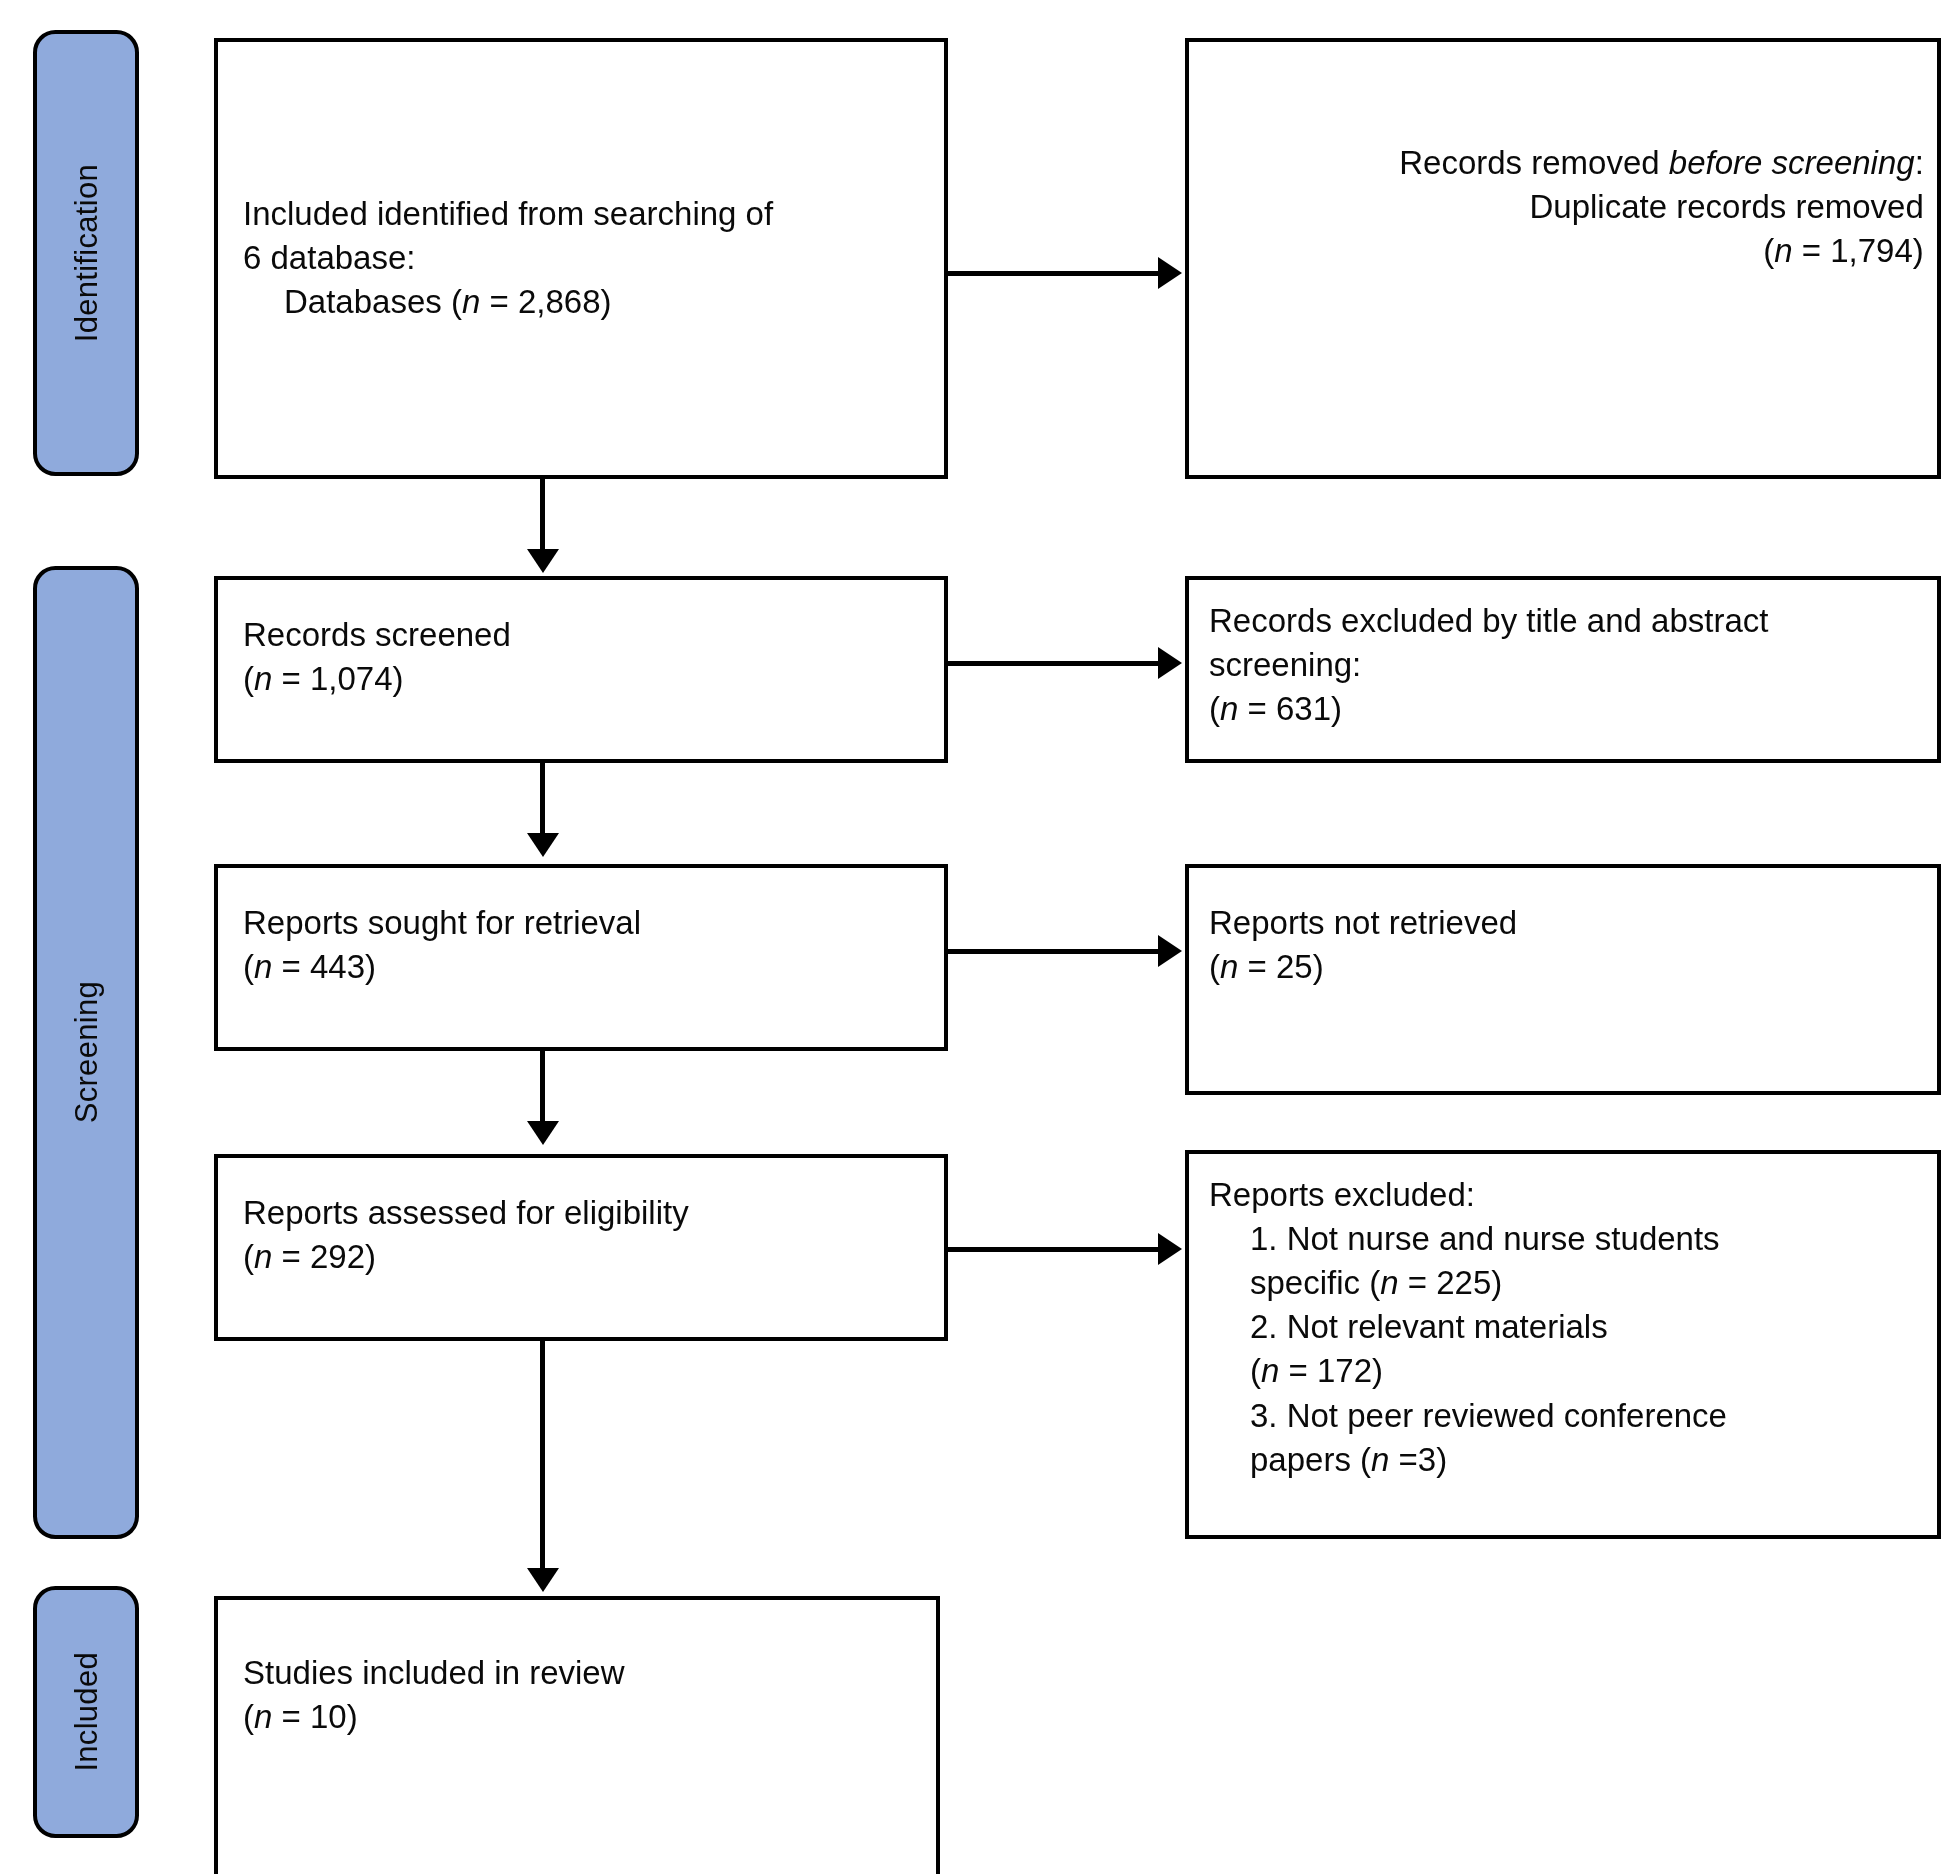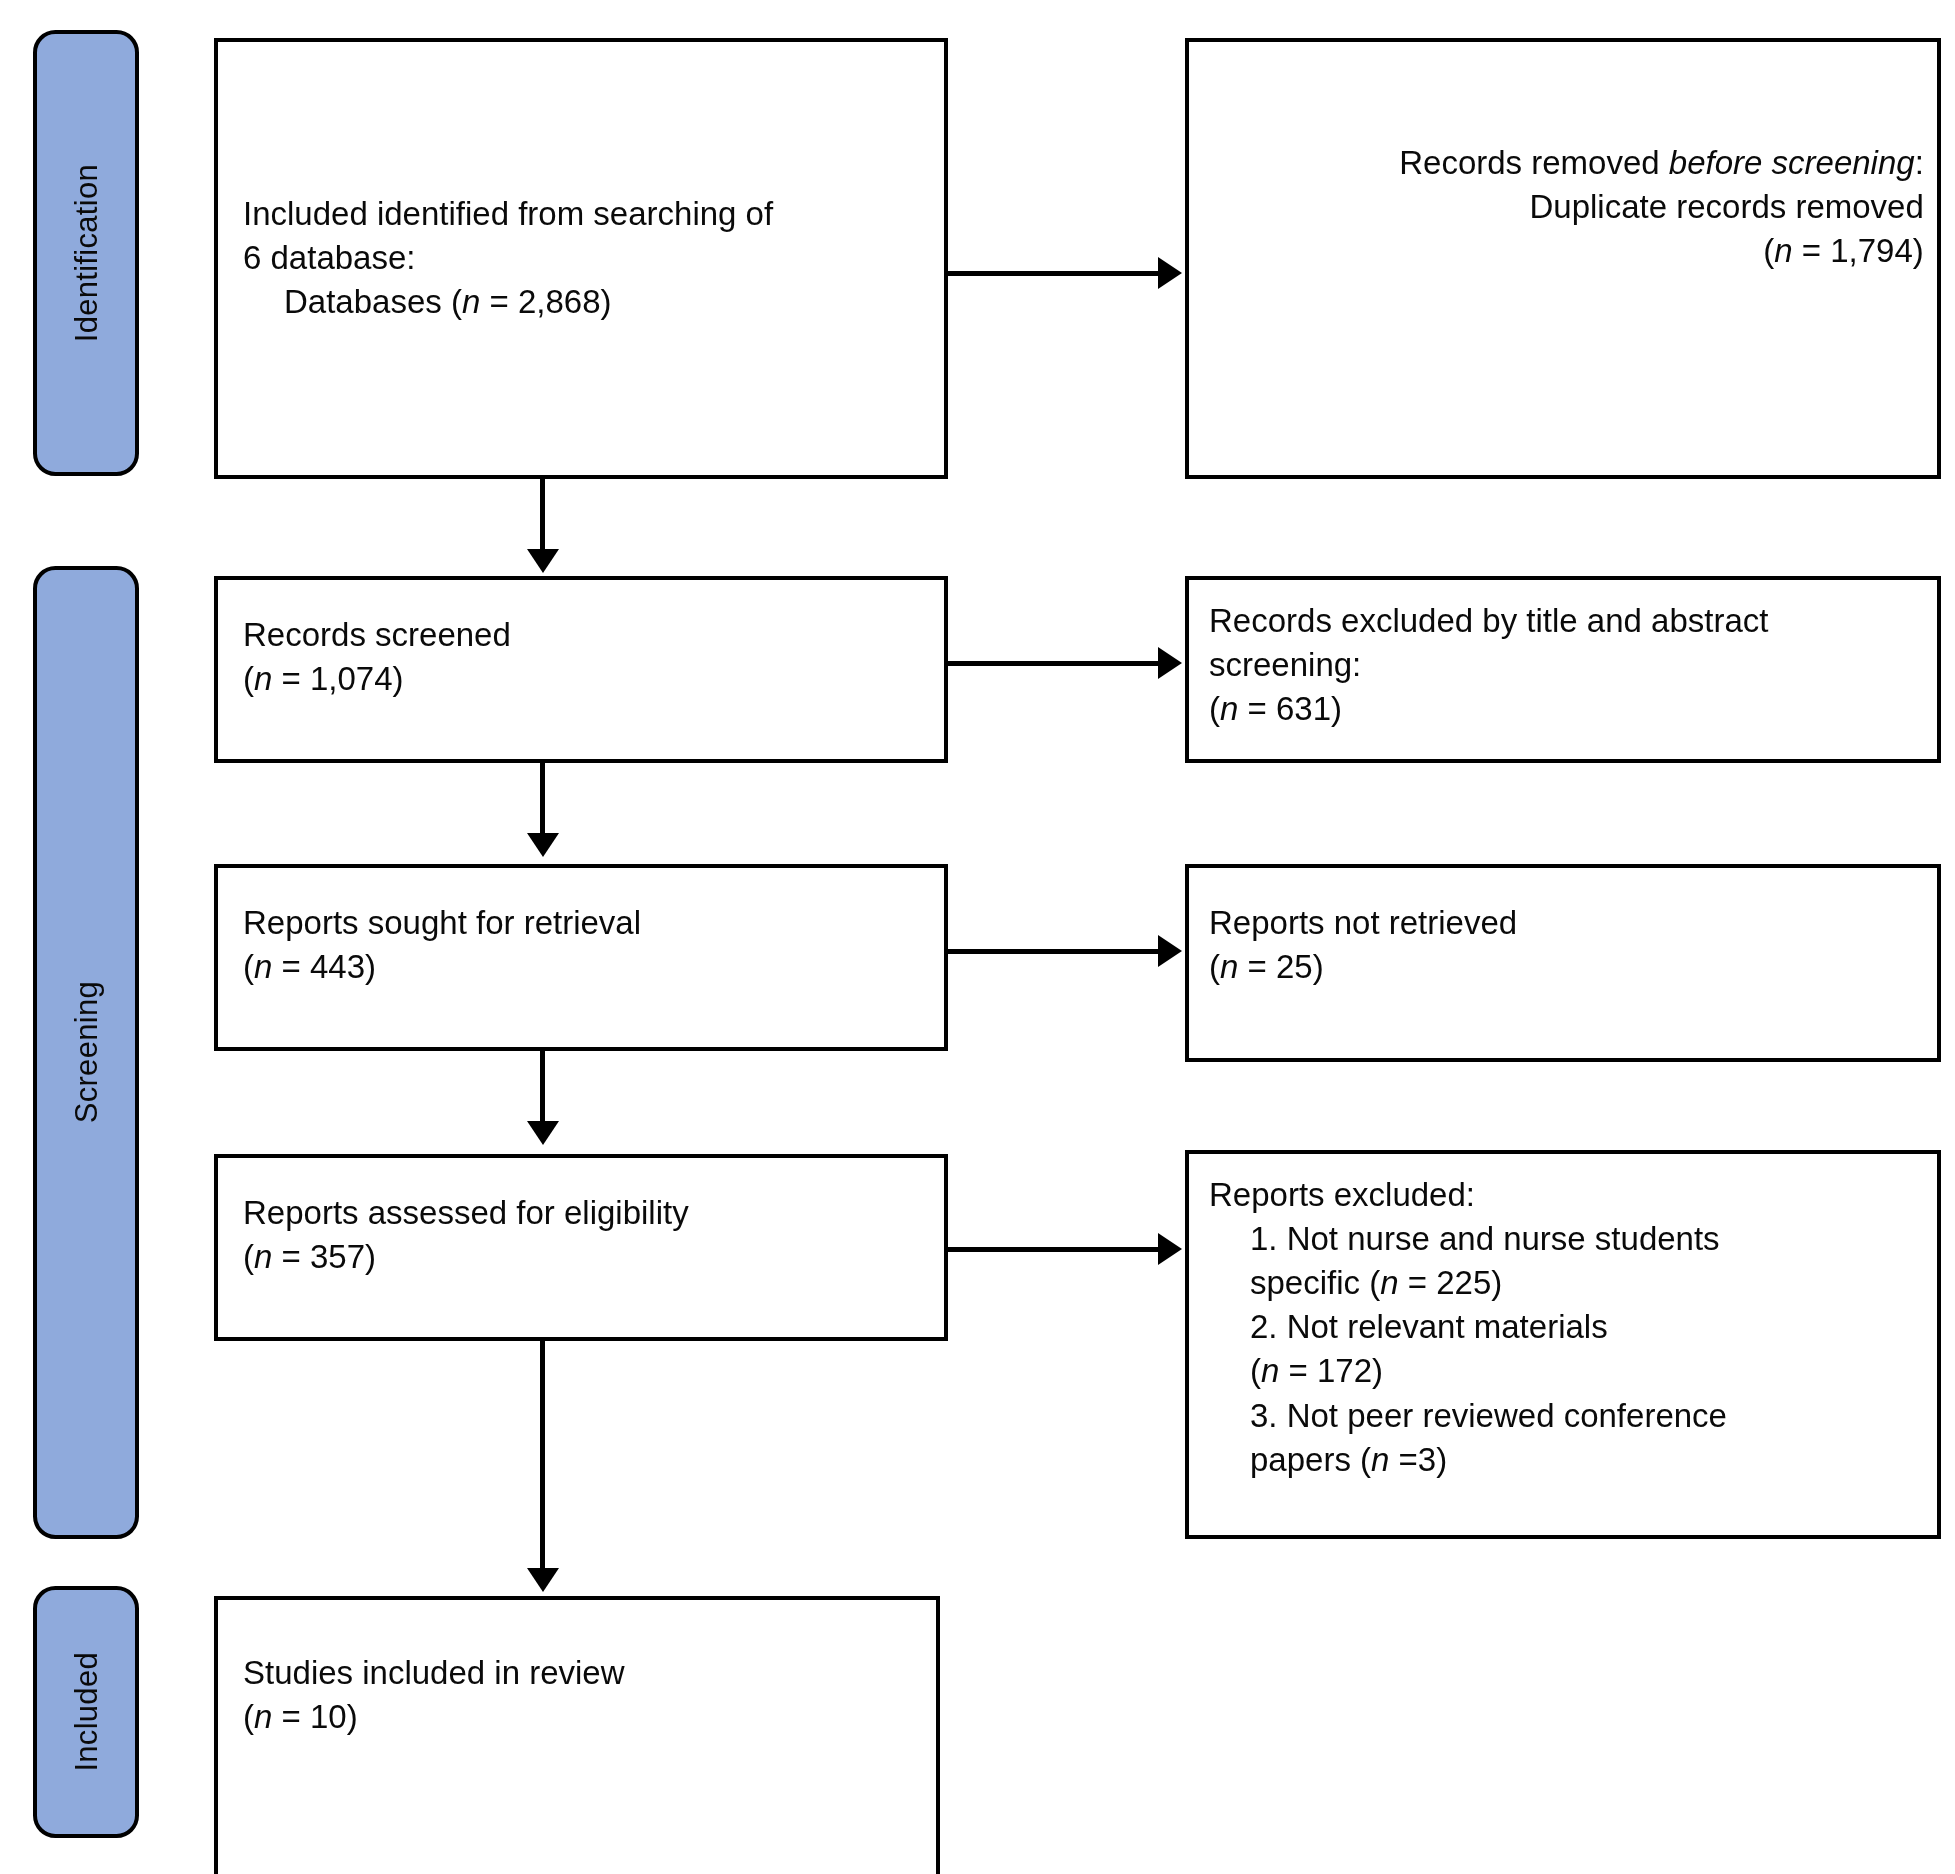--- a/index.html
+++ b/index.html
@@ -150,37 +150,37 @@
   <div class="conn-v" style="left:540px; top:763px; height:74px;"></div>
   <div class="arrow-down" style="left:527px; top:833px;"></div>
 
   <div class="flow-box" style="left:214px; top:864px; width:734px; height:187px;">
     <div class="box-text" style="top:33px;">
       <p>Reports sought for retrieval</p>
       <p><span>(</span><span class="it">n</span><span> = 443)</span></p>
     </div>
   </div>
 
-  <div class="flow-box" style="left:1185px; top:864px; width:756px; height:198px;">
+  <div class="flow-box" style="left:1185px; top:864px; width:756px; height:231px;">
     <div class="box-text" style="top:33px; left:20px;">
       <p>Reports not retrieved</p>
       <p><span>(</span><span class="it">n</span><span> = 25)</span></p>
     </div>
   </div>
 
   <div class="conn-h" style="left:948px; top:949px; width:212px;"></div>
   <div class="arrow-right" style="left:1158px; top:935px;"></div>
 
   <div class="conn-v" style="left:540px; top:1051px; height:74px;"></div>
   <div class="arrow-down" style="left:527px; top:1121px;"></div>
 
   <div class="flow-box" style="left:214px; top:1154px; width:734px; height:187px;">
     <div class="box-text" style="top:33px;">
       <p>Reports assessed for eligibility</p>
-      <p><span>(</span><span class="it">n</span><span> = 357)</span></p>
+      <p><span>(</span><span class="it">n</span><span> = 292)</span></p>
     </div>
   </div>
 
   <div class="flow-box" style="left:1185px; top:1150px; width:756px; height:389px;">
     <div class="box-text" style="top:18.5px; left:20px;">
       <p>Reports excluded:</p>
       <p class="indent-list">1. Not nurse and nurse students</p>
       <p class="indent-list"><span>specific (</span><span class="it">n</span><span> = 225)</span></p>
       <p class="indent-list">2. Not relevant materials</p>
       <p class="indent-list"><span>(</span><span class="it">n</span><span> = 172)</span></p>

